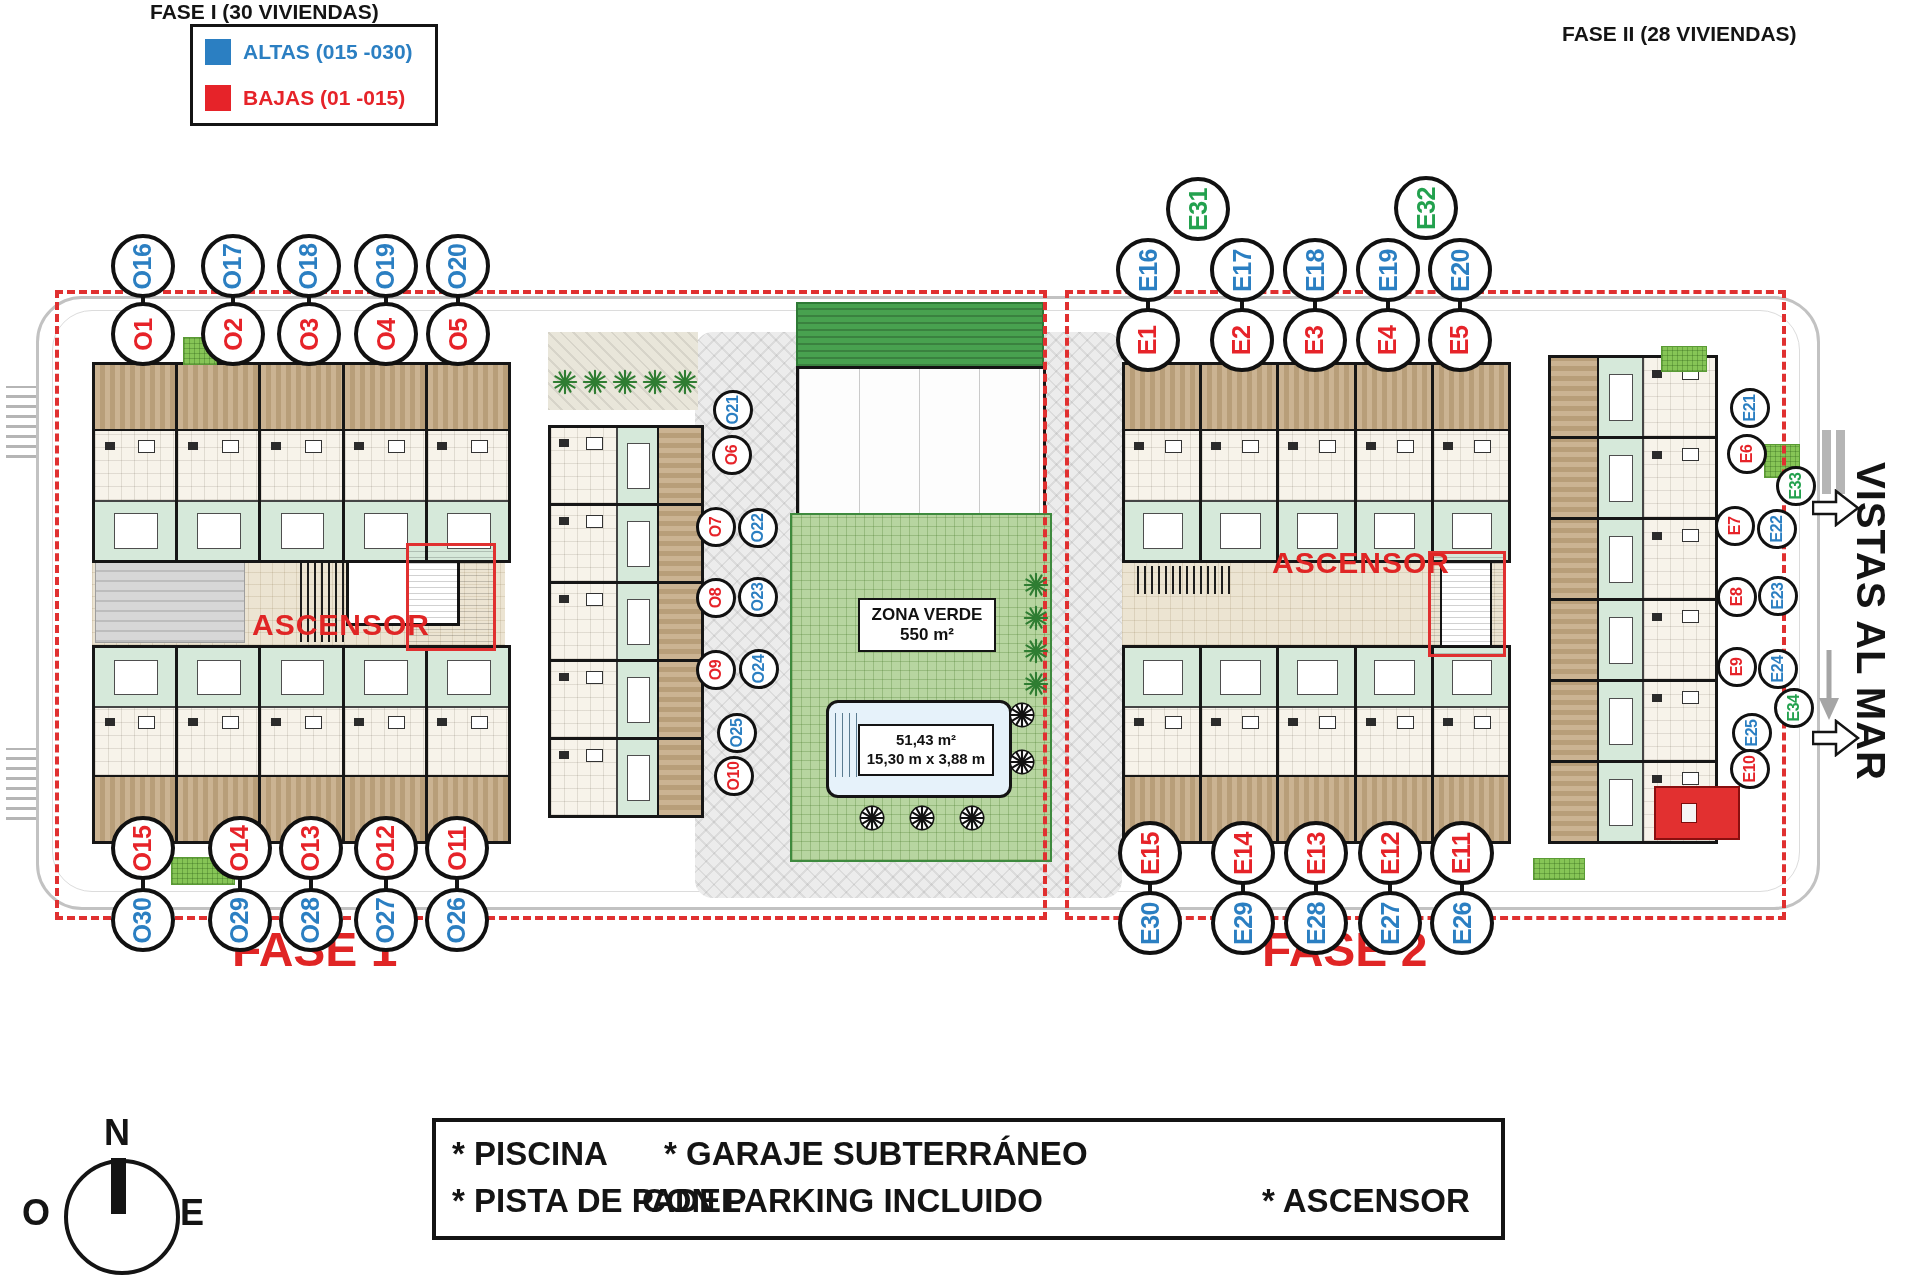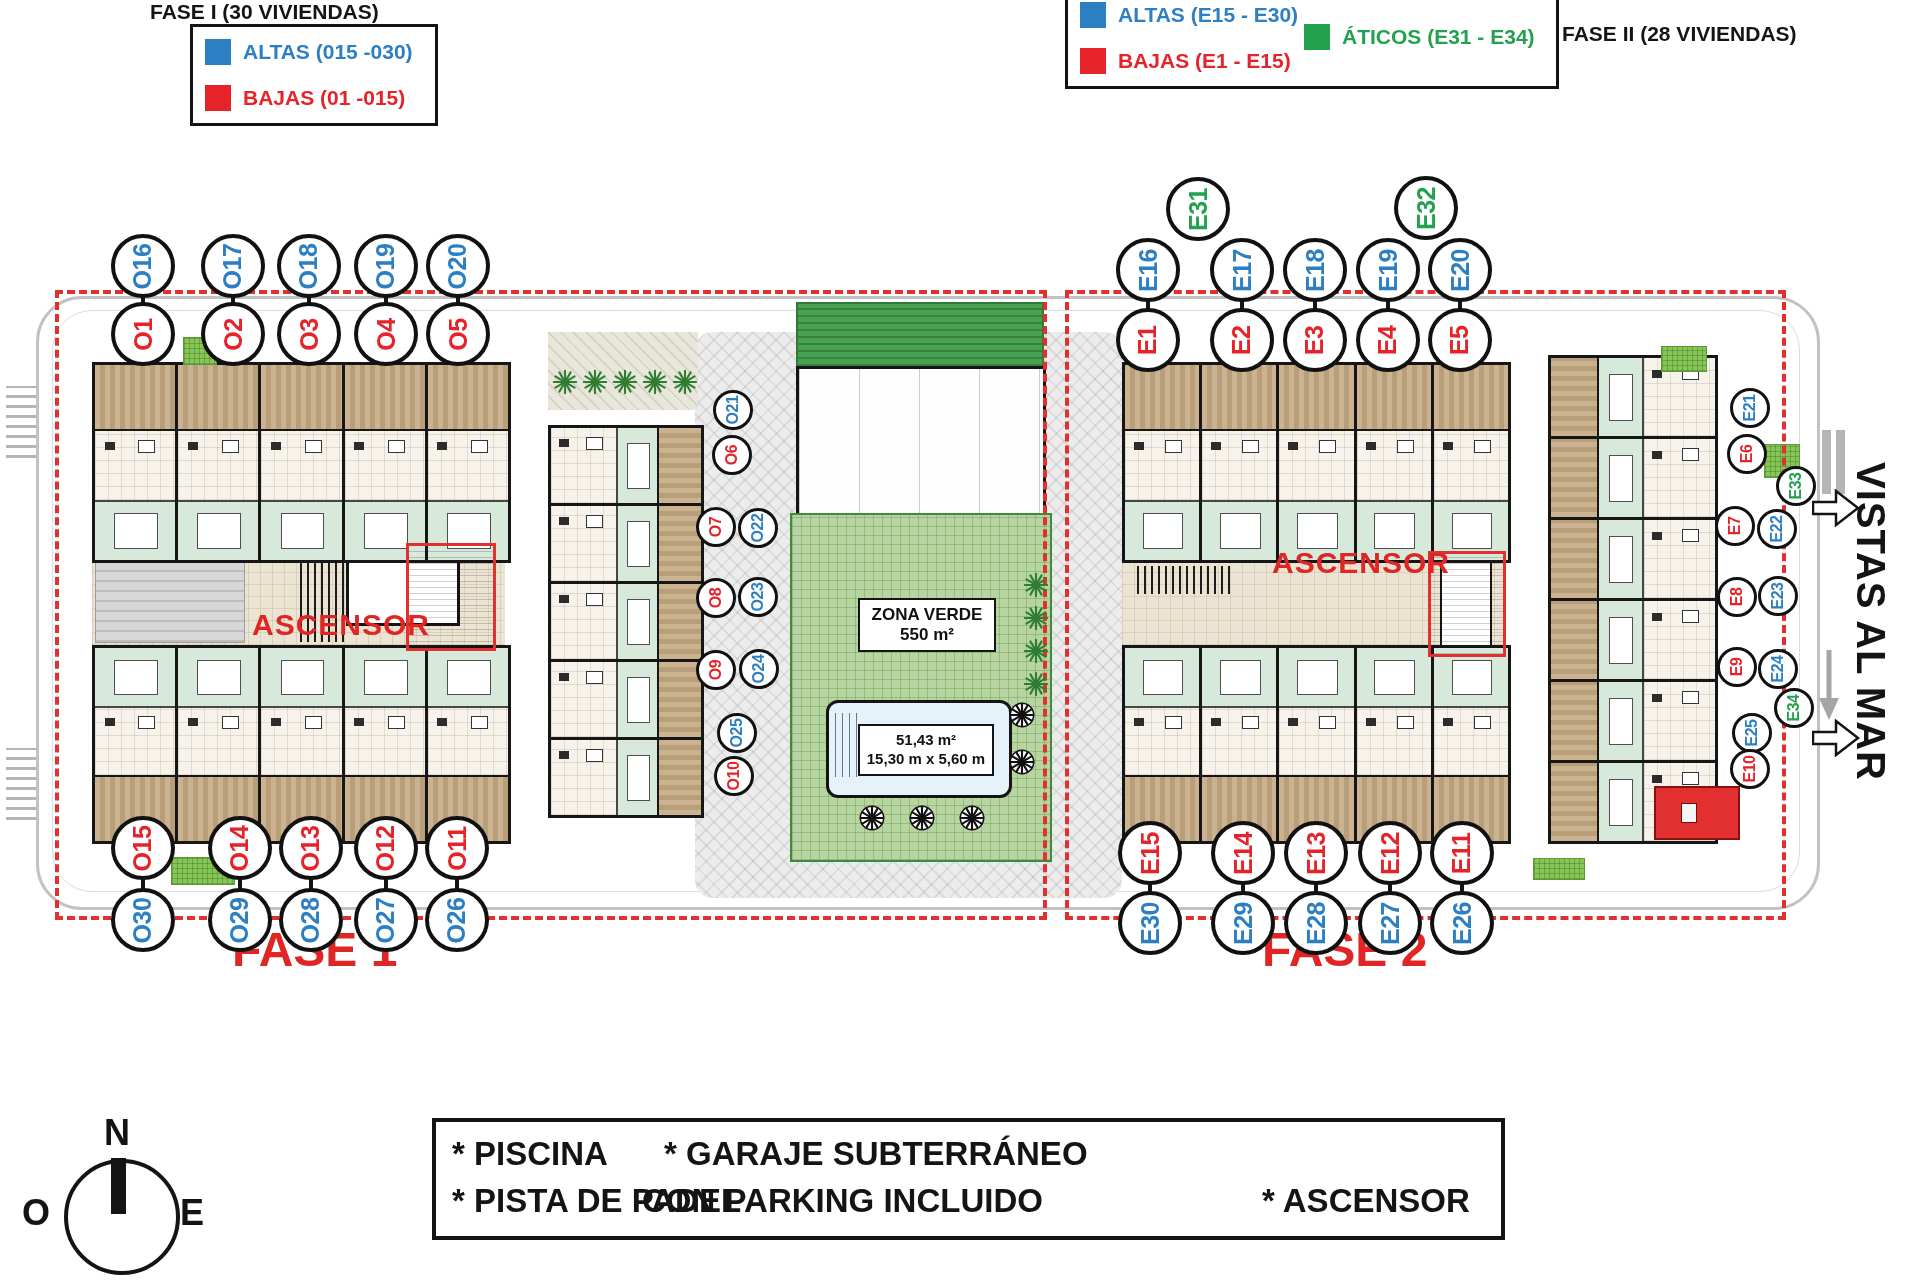--- a/index.html
+++ b/index.html
@@ -451,21 +451,21 @@
   <div class="abs green-zone" style="left:790px;top:513px;width:258px;height:345px;"></div>
   <div class="info-box" style="left:858px;top:598px;width:134px;height:50px;font-size:17px;line-height:1.2;border-width:2px;">
     <span>ZONA VERDE</span>
     <span>550 m²</span>
   </div>
   <div class="abs pool" style="left:826px;top:700px;width:180px;height:92px;">
     <div class="pool-steps"></div>
   </div>
   <div class="info-box" style="left:858px;top:724px;width:132px;height:48px;font-size:15px;line-height:1.25;border-width:2px;">
     <span>51,43 m²</span>
-    <span>15,30 m x 5,60 m</span>
+    <span>15,30 m x 3,88 m</span>
   </div>
   <div class="abs trafo" style="left:1654px;top:786px;width:82px;height:50px;">
       <div class="inner"></div>
     </div>
 
   <div class="ascensor" style="left:252px;top:608px;">ASCENSOR</div>
   <div class="abs asc-rect" style="left:406px;top:543px;width:84px;height:102px;"></div>
   <div class="ascensor" style="left:1272px;top:546px;">ASCENSOR</div>
   <div class="abs asc-rect" style="left:1428px;top:551px;width:72px;height:100px;"></div>
 
@@ -719,34 +719,20 @@
     <div class="legend-row" style="left:12px;top:12px;">
       <span class="swatch" style="background:#2b7fc2;"></span>
       <span style="color:#2b7fc2;">ALTAS (015 -030)</span>
     </div>
     <div class="legend-row" style="left:12px;top:58px;">
       <span class="swatch" style="background:#e62329;"></span>
       <span style="color:#e62329;">BAJAS (01 -015)</span>
     </div>
   </div>
 
-  <div class="legend-box" style="left:1065px;top:0px;width:488px;height:86px;border-top:none;">
-    <div class="legend-row" style="left:12px;top:2px;">
-      <span class="swatch" style="background:#2b7fc2;"></span>
-      <span style="color:#2b7fc2;">ALTAS (E15 - E30)</span>
-    </div>
-    <div class="legend-row" style="left:12px;top:48px;">
-      <span class="swatch" style="background:#e62329;"></span>
-      <span style="color:#e62329;">BAJAS (E1 - E15)</span>
-    </div>
-    <div class="legend-row" style="left:236px;top:24px;">
-      <span class="swatch" style="background:#23a14e;"></span>
-      <span style="color:#23a14e;">ÁTICOS (E31 - E34)</span>
-    </div>
-  </div>
   <div class="legend-title" style="left:1562px;top:22px;">FASE II (28 VIVIENDAS)</div>
 
 <div class="tree" style="left: 552px; top: 369px;"><svg width="26" height="26" viewBox="0 0 20 20">
         <g stroke="#2f7d32" stroke-width="1.6" stroke-linecap="round">
           <line x1="18.6" y1="10.0" x2="1.4" y2="10.0"></line>
           <line x1="17.4" y1="14.3" x2="2.6" y2="5.7"></line>
           <line x1="14.3" y1="17.4" x2="5.7" y2="2.6"></line>
           <line x1="10.0" y1="18.6" x2="10.0" y2="1.4"></line>
           <line x1="5.7" y1="17.4" x2="14.3" y2="2.6"></line>
           <line x1="2.6" y1="14.3" x2="17.4" y2="5.7"></line>

